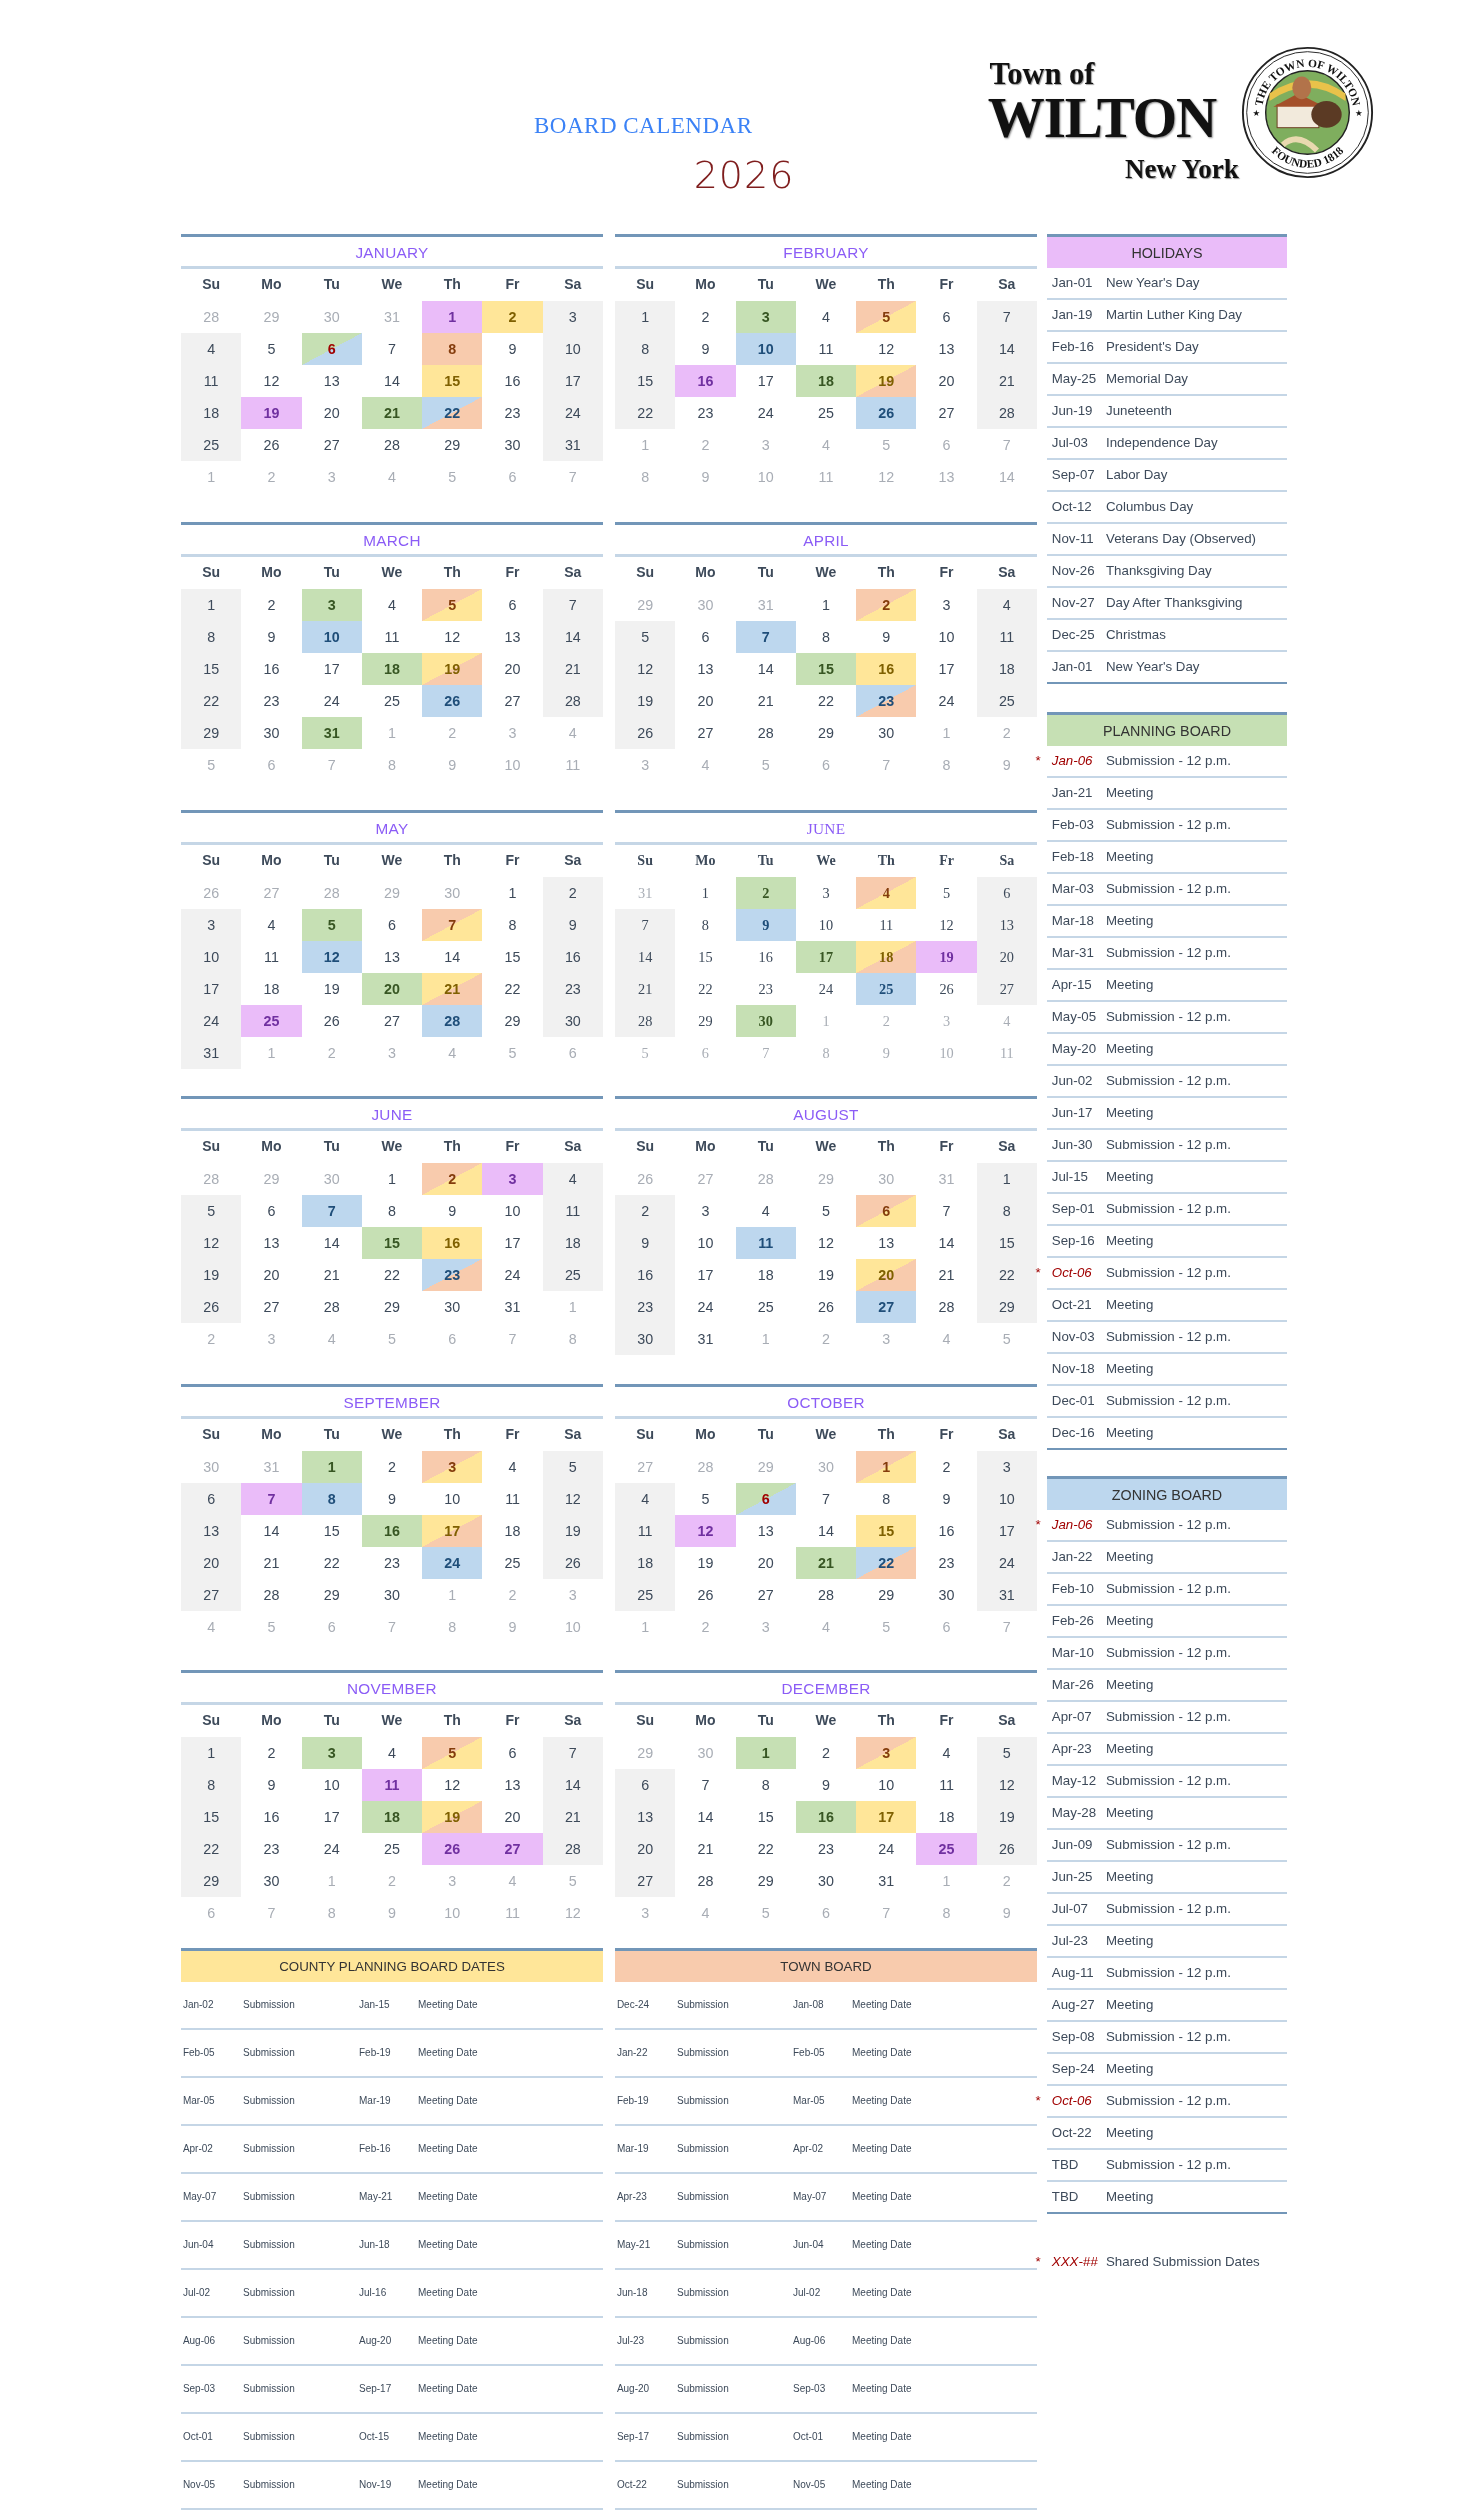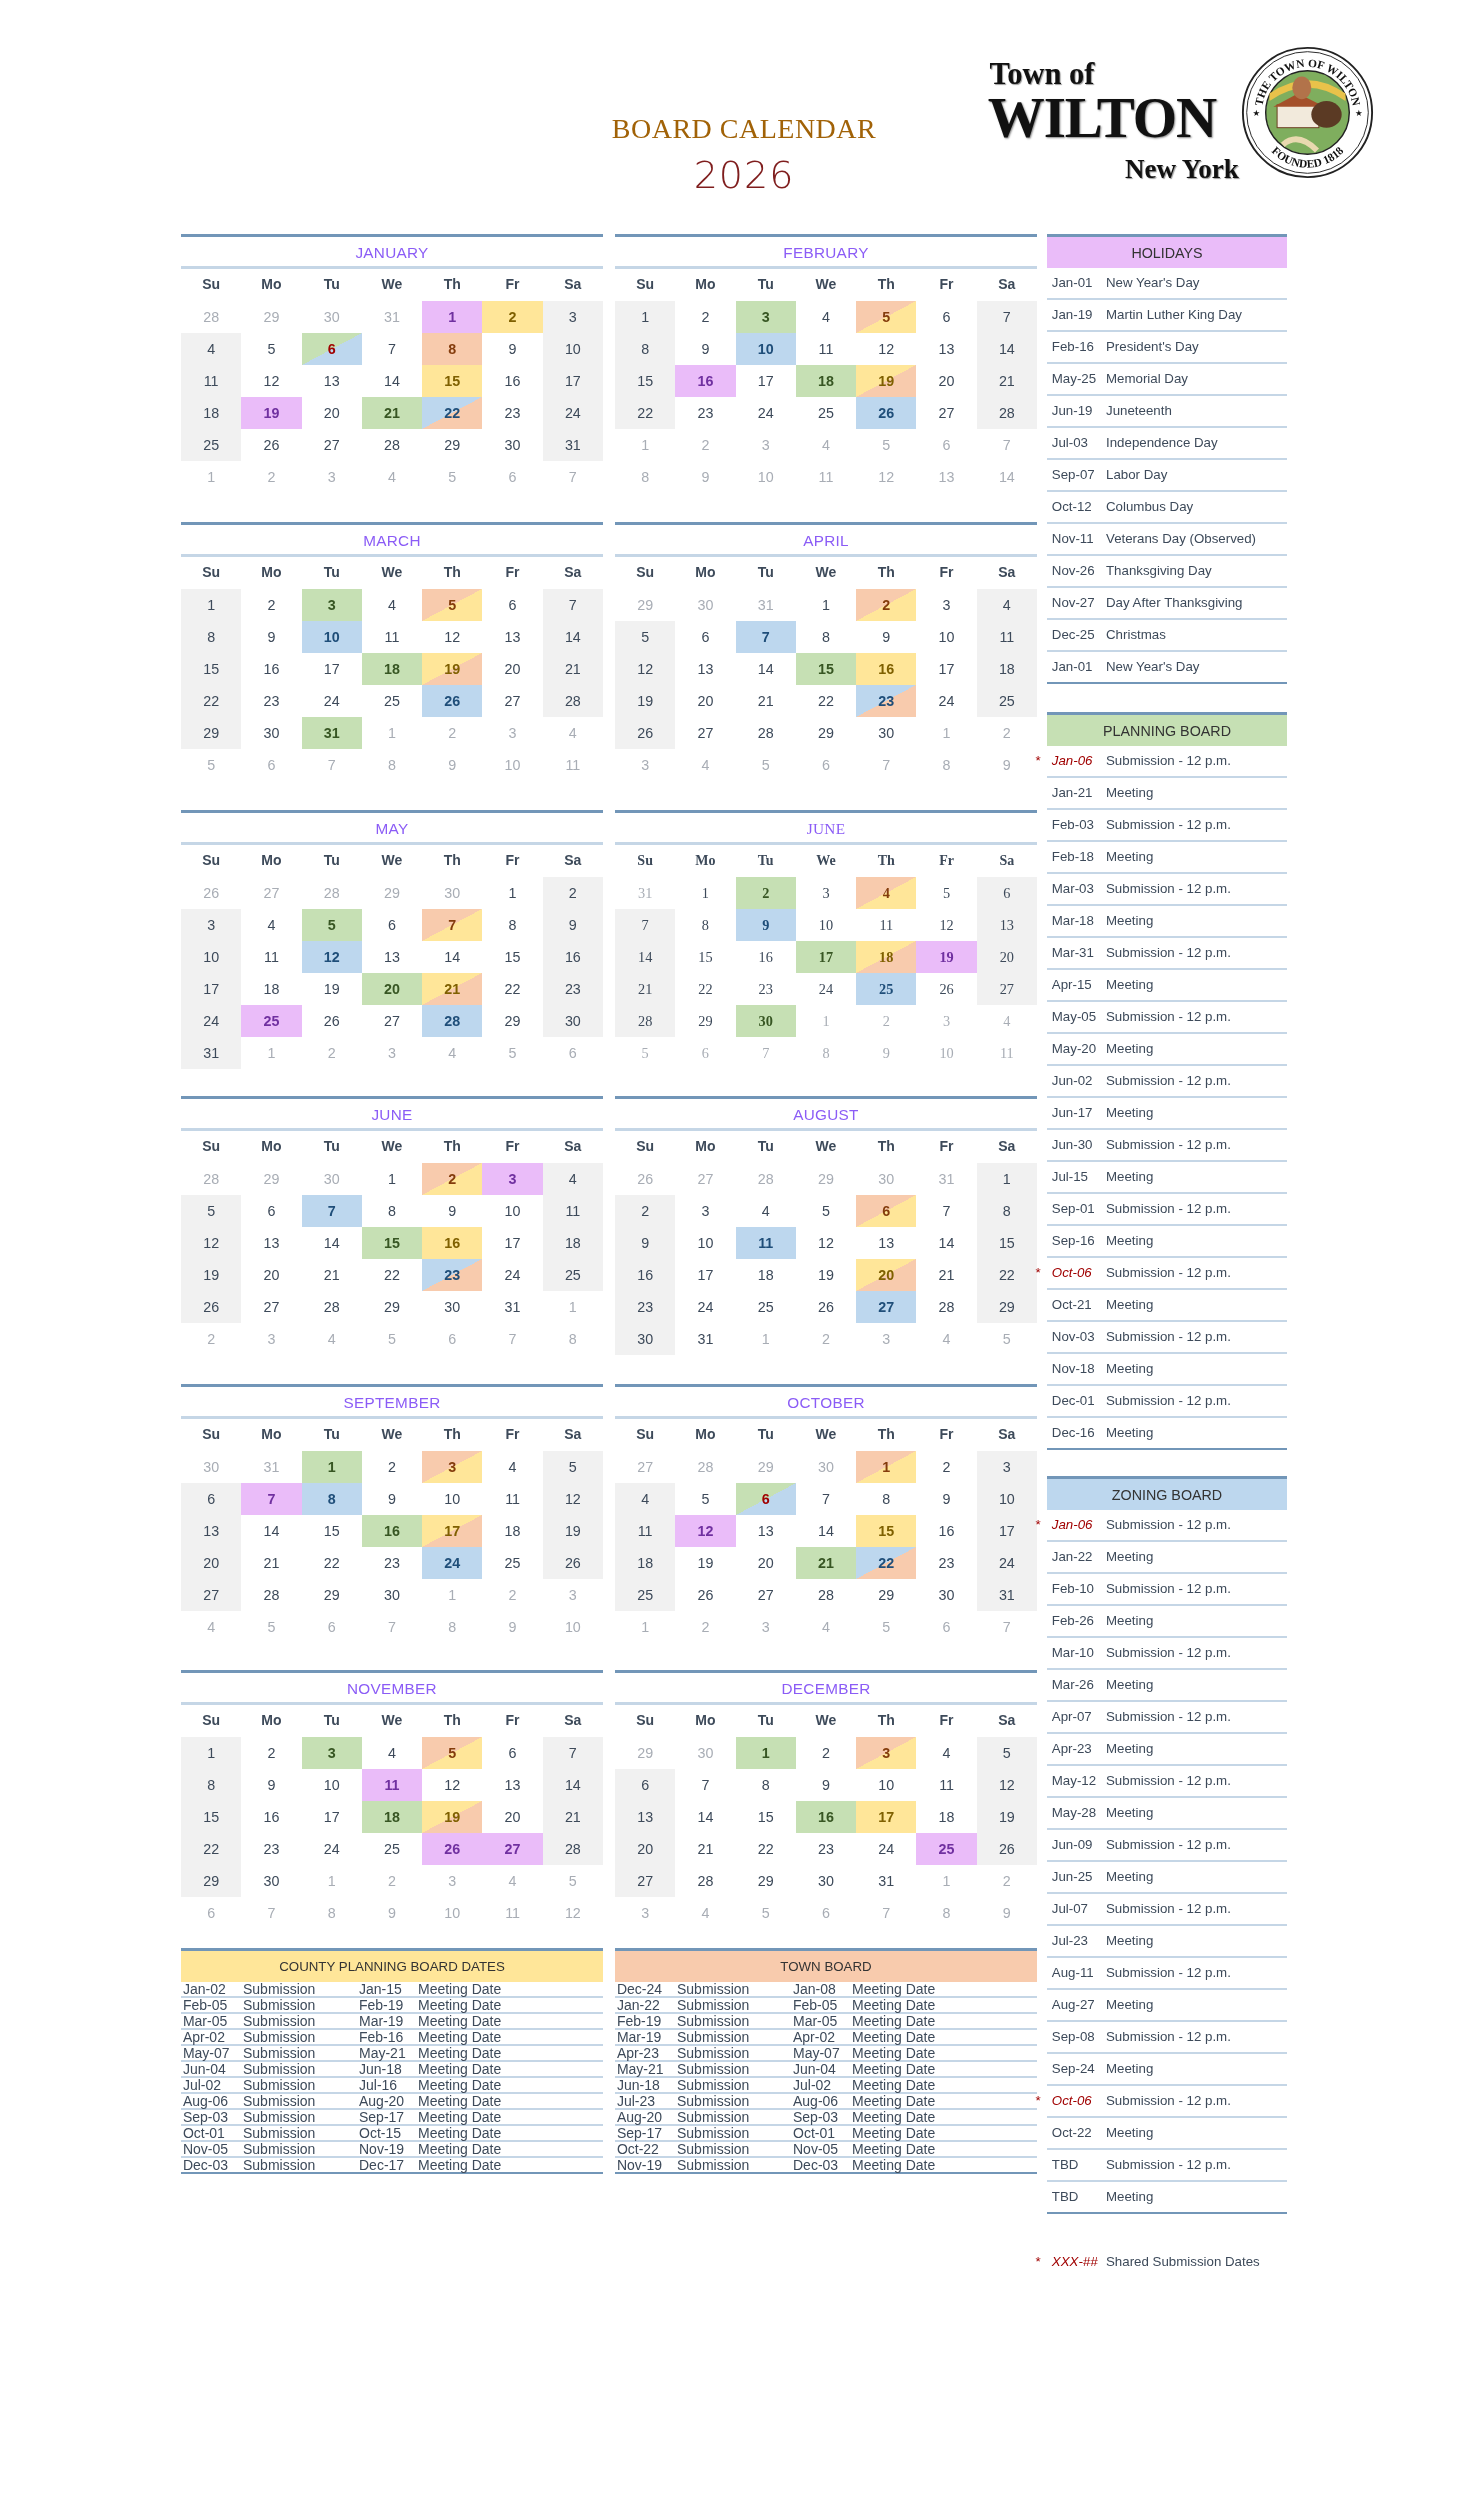--- a/index.html
+++ b/index.html
@@ -1,20 +1,20 @@
 <!DOCTYPE html>
 <html><head>
 <meta charset="utf-8">
 <style>
   * { box-sizing: border-box; margin: 0; padding: 0; }
   html, body { width: 1468px; height: 2512px; background: #ffffff; overflow: hidden; }
   body { position: relative; font-family: "Liberation Sans", "DejaVu Sans", sans-serif; color: #3b4656; }
 
-  .title-board { position: absolute; left: 534px; top: 113px; width: 420px; text-align: center;
-    font-family: "Liberation Serif", "DejaVu Serif", serif; font-size: 28px; color: #a16207; letter-spacing: 0.5px; }
+  .title-board { position: absolute; left: 534px; top: 113px; width: 420px; text-align: left;
+    font-family: "Liberation Serif", "DejaVu Serif", serif; font-size: 23px; color: #3b82f6; letter-spacing: 0.5px; }
   .title-year { position: absolute; left: 534px; top: 153px; width: 420px; text-align: center;
     font-family: "DejaVu Sans", sans-serif; font-size: 38px; color: #7f1d1d; font-weight: 300; letter-spacing: 1px; }
 
   .logo { position: absolute; left: 982px; top: 46px; width: 400px; height: 138px; }
   .logo-text { position: absolute; left: 0; top: 9.5px; width: 257px; font-family: "Liberation Serif", "DejaVu Serif", serif; color: #111; }
   .logo-town { position: absolute; left: 7.6px; top: 1.9px; font-size: 30.5px; font-weight: bold; text-shadow: 1px 1px 1px #999; }
   .logo-wilton { position: absolute; left: 5.7px; top: 29px; font-size: 57px; font-weight: bold; letter-spacing: -1px; text-shadow: 1px 1px 1.9px #888; }
   .logo-ny { position: absolute; left: 143px; top: 88px; font-size: 27px; font-weight: bold; text-shadow: 1px 1px 1px #999; margin-top: 10px; }
   .seal { position: absolute; left: 259px; top: 0px; width: 133px; height: 133px; }
 
@@ -53,21 +53,21 @@
 
   .legend { position: absolute; left: 1047px; top: 2254px; width: 286px; display: flex; font-size: 13.3px; }
   .legend .lg-date { width: 59px; padding-left: 4.8px; color: #a00000; font-style: italic; }
   .legend .lg-text { color: #3d4a5a; }
   .legend .star { left: -11.4px; top: 0; }
 
   .btable { position: absolute; width: 422px; top: 1948px; }
   .btable .side-header { font-size: 13.3px; }
   .btable .side-header.yellow { background: #ffe699; }
   .btable .side-header.orange { background: #f8cbad; }
-  .brow { height: 16px; border-bottom: 2.9px solid #c5d6e6; display: flex; align-items: center; font-size: 14px; color: #3d4a5a; }
+  .brow { height: 48px; border-bottom: 2.9px solid #c5d6e6; display: flex; align-items: center; font-size: 10px; color: #3d4a5a; }
   .brow:last-child { border-bottom: 2.9px solid #7296b8; }
   .brow span { display: inline-block; }
   .brow .c1 { width: 62px; padding-left: 1.9px; }
   .brow .c2 { width: 116px; }
   .brow .c3 { width: 59px; }
   .brow .c4 { flex: 1; }
 </style>
 </head>
 <body>
 

